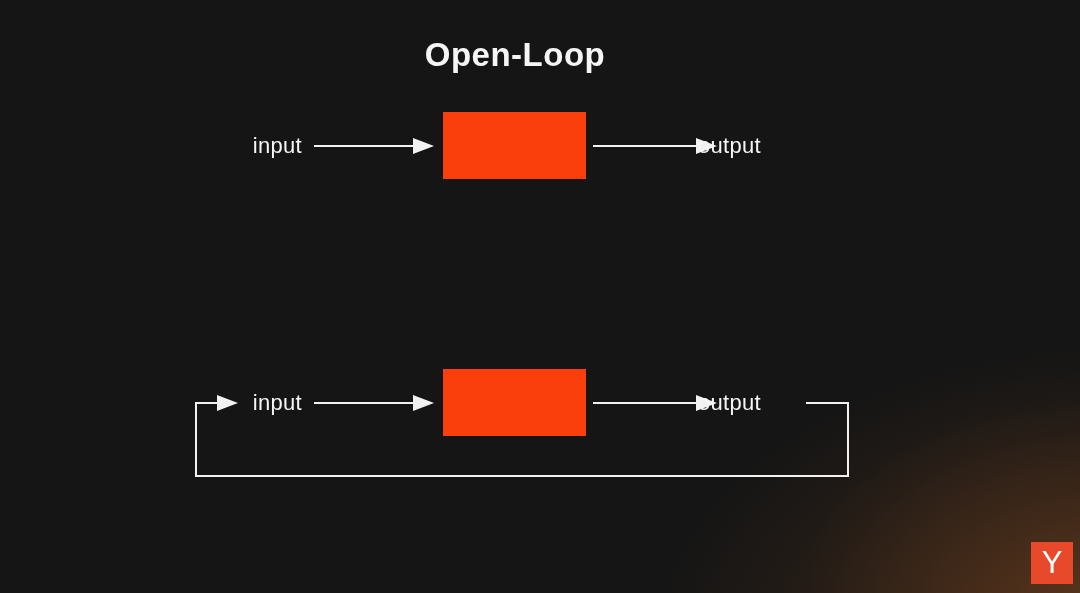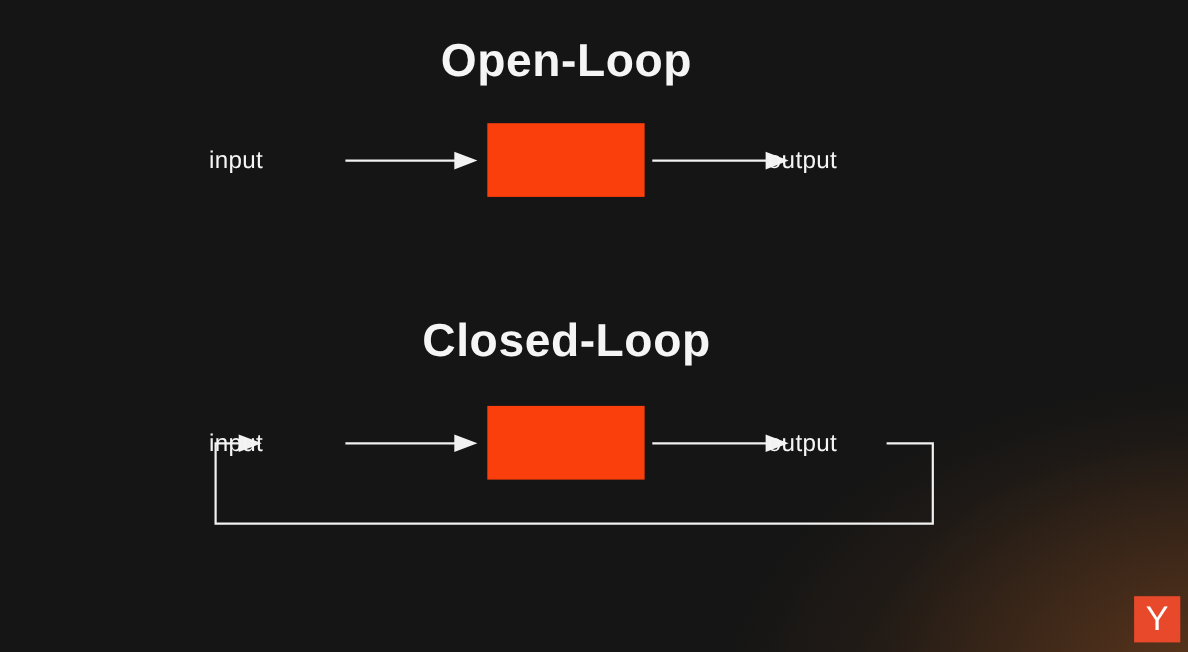--- a/index.html
+++ b/index.html
@@ -19,30 +19,30 @@
   .slide{
     position:relative;width:1080px;height:593px;
     background:
       radial-gradient(420px 300px at 101% 102%, rgba(190,100,40,0.22), rgba(20,20,20,0) 70%),
       radial-gradient(760px 480px at 104% 108%, rgba(141,77,31,0.38), rgba(20,20,20,0) 62%),
       var(--slide-background);
     overflow:hidden;
   }
   .title{
     position:absolute;left:515px;transform:translateX(-50%);
-    color:var(--text);font-weight:bold;font-size:42px;letter-spacing:0.5px;
+    color:var(--text);font-weight:bold;font-size:33px;letter-spacing:0.5px;
     white-space:nowrap;line-height:38px;
   }
   .title.open{top:36px;}
   .title.closed{top:291px;}
   .io-label{
     position:absolute;color:var(--text);font-size:22px;font-weight:400;
     letter-spacing:0.3px;line-height:30px;white-space:nowrap;
   }
-  .io-label.in{left:190px;width:112px;}
+  .io-label.in{left:190px;width:112px;text-align:right;}
   .io-label.out{left:698px;}
   .row1{top:131px;}
   .row2{top:388px;}
   .process-box{
     position:absolute;left:443px;width:143px;height:67px;
     background:var(--process-box);
   }
   .process-box.row1b{top:112px;}
   .process-box.row2b{top:369px;}
   .connectors{
@@ -91,21 +91,20 @@
       <path d="M806,403 H848 V476 H196 V403 H220"></path>
       <polygon points="238,403 217,395 217,411"></polygon>
     </g>
   </svg>
 
   <div class="title open">Open-Loop</div>
   <div class="io-label in row1">input</div>
   <div class="process-box row1b"></div>
   <div class="io-label out row1">output</div>
 
-  <div class="title closed">Closed-Loop</div>
   <div class="io-label in row2">input</div>
   <div class="process-box row2b"></div>
   <div class="io-label out row2">output</div>
 
   <div class="yc-logo">
     <span>Y</span>
   </div>
 
 </div>
 

